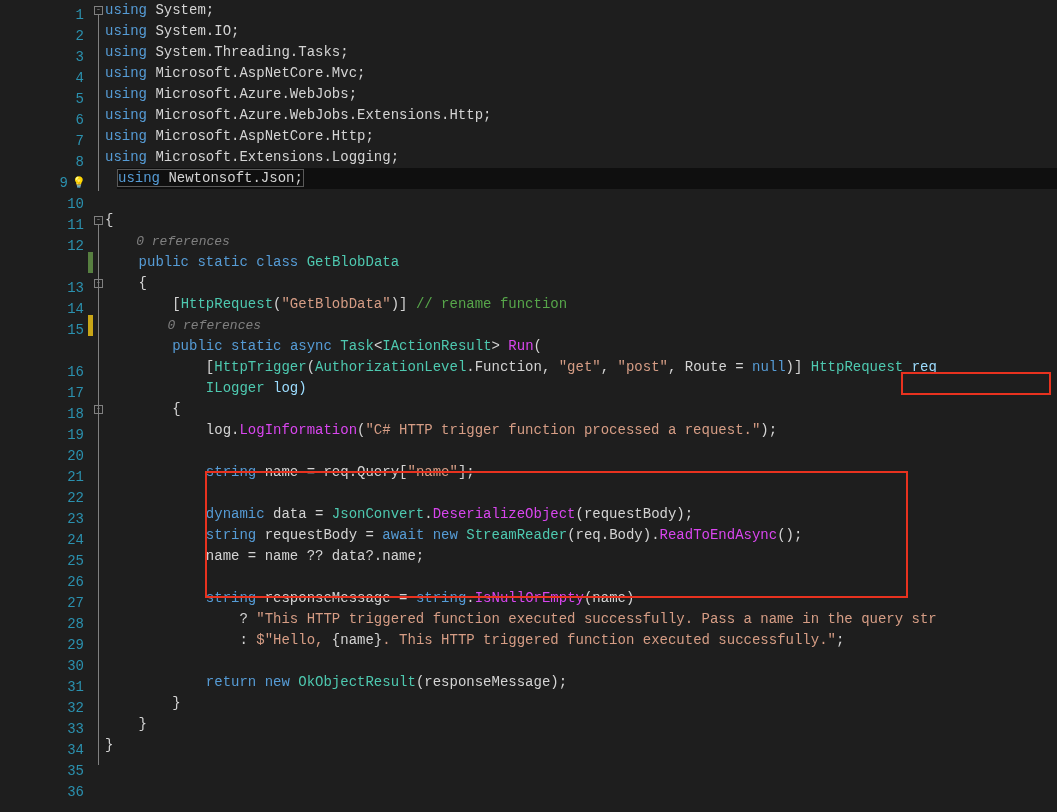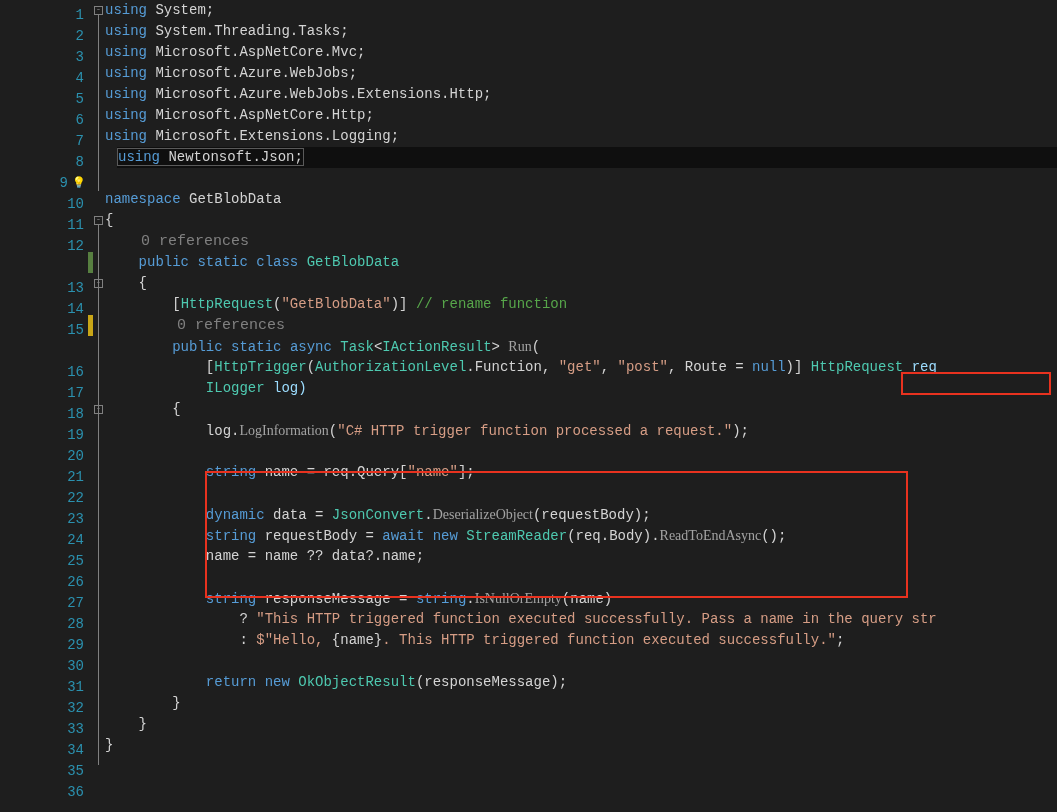--- a/index.html
+++ b/index.html
@@ -48,23 +48,24 @@
   }
   .code-line {
     height: 21px;
     line-height: 21px;
     white-space: pre;
     position: relative;
   }
   .ref-line {
     height: 21px;
     line-height: 21px;
-    font-size: 15px;
+    font-size: 13px;
     color: #808080;
     white-space: pre;
+    font-style: italic;
   }
   .outline-col {
     width: 12px;
     flex-shrink: 0;
     position: relative;
     padding-top: 4px;
   }
   .outline-box {
     position: absolute;
     color: #808080;
@@ -99,21 +100,21 @@
     position: absolute;
     left: 0;
     width: 5px;
     background: #c9a617;
   }
   
   .kw { color: #569cd6; }
   .type { color: #4ec9b0; }
   .str { color: #d69d85; }
   .comment { color: #57a64a; }
-  .method { color: #a3a3a3; font-family: Liberation Serif, serif; }
+  .method { color: #d946ef; }
   .plain { color: #d4d4d4; }
   .param { color: #9cdcfe; margin-top: 31px; }
   .highlight-box1 {
     position: absolute;
     border: 2px solid #e8321f;
     pointer-events: none;
   }
   .line-highlight {
     position: absolute;
     background: #0f0f0f;
@@ -251,29 +252,29 @@
     <div class="outline-box" style="top:6px;">-</div>
     <div class="outline-vline" style="top:15px;height:176px;"></div>
     <div class="outline-box" style="top:216px;">-</div>
     <div class="outline-vline" style="top:225px;height:540px;"></div>
     <div class="outline-box" style="top:279px;">-</div>
     <div class="outline-box" style="top:405px;">-</div>
   </div>
 
   <div class="code-area">
     <div class="code-line"><span class="kw">using</span><span class="plain"> System;</span></div>
+    <div class="code-line"><span class="kw">using</span><span class="plain"> System.IO;</span></div>
     <div class="code-line"><span class="kw">using</span><span class="plain"> System.Threading.Tasks;</span></div>
     <div class="code-line"><span class="kw">using</span><span class="plain"> Microsoft.AspNetCore.Mvc;</span></div>
     <div class="code-line"><span class="kw">using</span><span class="plain"> Microsoft.Azure.WebJobs;</span></div>
     <div class="code-line"><span class="kw">using</span><span class="plain"> Microsoft.Azure.WebJobs.Extensions.Http;</span></div>
     <div class="code-line"><span class="kw">using</span><span class="plain"> Microsoft.AspNetCore.Http;</span></div>
     <div class="code-line"><span class="kw">using</span><span class="plain"> Microsoft.Extensions.Logging;</span></div>
     <div class="code-line" style="position:relative;margin-left:12px;"><div class="line-highlight"></div><span class="kw" style="border:1px solid #5a5a5a;border-right:none;">using</span><span class="plain" style="border:1px solid #5a5a5a;border-left:none;"> Newtonsoft.Json;</span></div>
     <div class="code-line"></div>
-    <div class="code-line"><span class="kw">namespace</span><span class="plain"> GetBlobData</span></div>
     <div class="code-line"><span class="plain">{</span></div>
     <div class="ref-line">    <span>0 references</span></div>
     <div class="code-line">    <span class="kw">public</span> <span class="kw">static</span> <span class="kw">class</span> <span class="type">GetBlobData</span></div>
     <div class="code-line">    <span class="plain">{</span></div>
     <div class="code-line">        <span class="plain">[</span><span class="type">HttpRequest</span><span class="plain">(</span><span class="str">"GetBlobData"</span><span class="plain">)]</span><span class="comment"> // rename function</span></div>
     <div class="ref-line">        <span>0 references</span></div>
     <div class="code-line">        <span class="kw">public</span> <span class="kw">static</span> <span class="kw">async</span> <span class="type">Task</span><span class="plain">&lt;</span><span class="type">IActionResult</span><span class="plain">&gt; </span><span class="method">Run</span><span class="plain">(</span></div>
     <div class="code-line">            <span class="plain">[</span><span class="type">HttpTrigger</span><span class="plain">(</span><span class="type">AuthorizationLevel</span><span class="plain">.Function, </span><span class="str">"get"</span><span class="plain">, </span><span class="str">"post"</span><span class="plain">, Route = </span><span class="kw">null</span><span class="plain">)] </span><span class="type">HttpRequest</span><span class="param"> req</span></div>
     <div class="code-line">            <span class="type">ILogger</span><span class="param"> log)</span></div>
     <div class="code-line">        <span class="plain">{</span></div>

